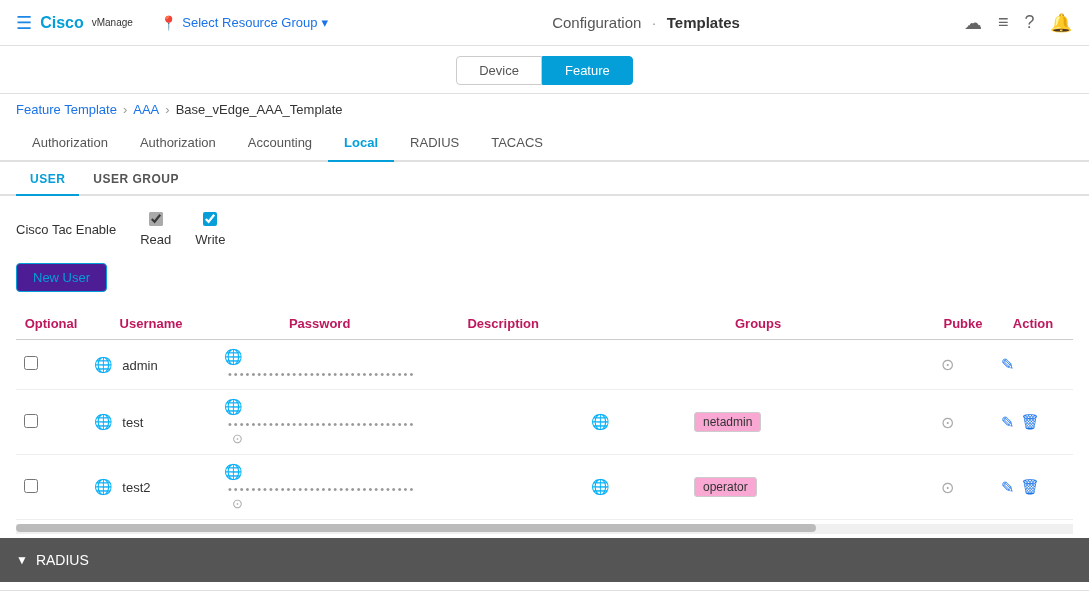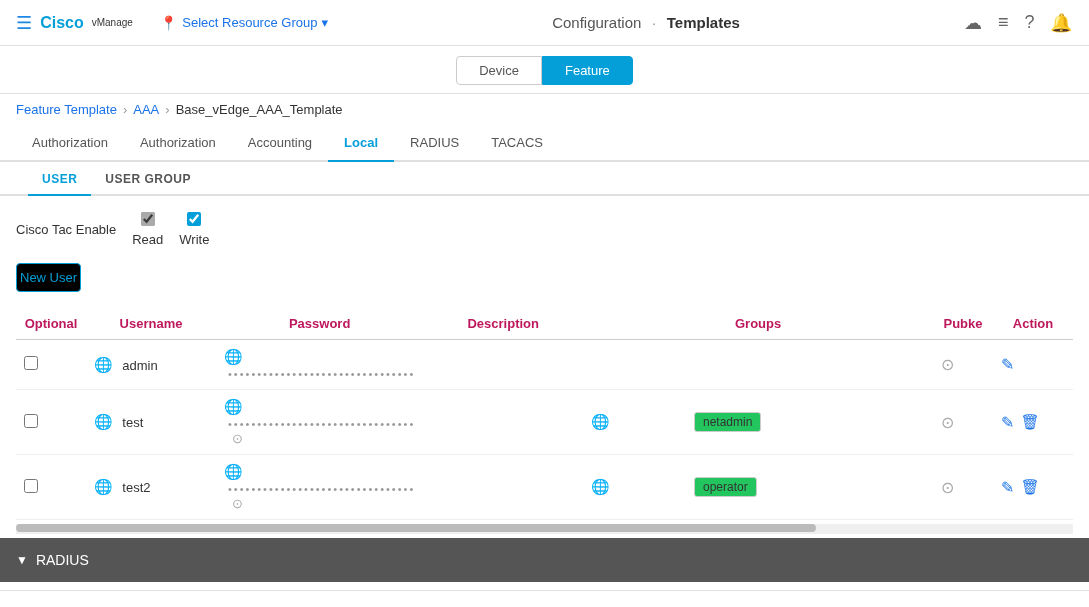--- a/index.html
+++ b/index.html
@@ -29,59 +29,59 @@
     .breadcrumb span.sep { color: #999; }
     .breadcrumb span.last { color: #333; }
 
     
     .tabs { display: flex; border-bottom: 2px solid #e0e0e0; padding: 0 16px; }
     .tab { padding: 10px 16px; font-size: 13px; color: #555; cursor: pointer; position: relative; }
     .tab.active { color: #049fd9; font-weight: 600; }
     .tab.active::after { content: ''; position: absolute; bottom: -2px; left: 0; right: 0; height: 2px; background: #049fd9; }
 
     
-    .subtabs { display: flex; border-bottom: 2px solid #e0e0e0; padding: 0 28px; margin-top: 2px; }
+    .subtabs { display: flex; border-bottom: 2px solid #e0e0e0; padding: 0 16px; margin-top: 2px; }
     .subtab { padding: 8px 14px; font-size: 12px; font-weight: 600; color: #555; cursor: pointer; position: relative; letter-spacing: 0.5px; }
     .subtab.active { color: #049fd9; }
     .subtab.active::after { content: ''; position: absolute; bottom: -2px; left: 0; right: 0; height: 2px; background: #049fd9; }
 
     
     .content { padding: 16px 16px 0; }
 
     
-    .tac-row { display: flex; align-items: center; gap: 16px; margin-bottom: 16px; font-size: 13px; }
+    .tac-row { display: flex; align-items: center; gap: 24px; margin-bottom: 16px; font-size: 13px; }
     .tac-label { color: #333; }
     .checkbox-group { display: flex; align-items: center; gap: 6px; flex-direction: column; }
     .checkbox-group label { color: #333; }
     input[type=checkbox] { width: 14px; height: 14px; accent-color: #049fd9; }
     input[type=checkbox].blue:checked { accent-color: #049fd9; }
 
     
-    .new-user-btn { border: 1px solid #049fd9; color: #049fd9; background: #000000; padding: 6px 3px; border-radius: 4px; font-size: 13px; cursor: pointer; margin-bottom: 16px; }
+    .new-user-btn { border: 1px solid #049fd9; color: #049fd9; background: #4c1d95; padding: 6px 16px; border-radius: 4px; font-size: 13px; cursor: pointer; margin-bottom: 16px; }
 
     
     .users-table { width: 100%; border-collapse: collapse; font-size: 13px; }
     .users-table th { text-align: center; padding: 8px 8px; font-weight: 600; color: #be185d; border-bottom: 1px solid #ccc; background: #fff; }
     .users-table td { padding: 8px 8px; border-bottom: 1px solid #eee; color: #333; vertical-align: middle; margin-left: 38px; }
     .globe-icon { color: #aaa; font-size: 15px; }
     .dot-password { letter-spacing: 2px; color: #999; font-size: 11px; }
     .action-icons { display: flex; align-items: center; gap: 6px; }
     .action-icon { cursor: pointer; font-size: 16px; }
     .check-circle { color: #aaa; }
     .edit-icon { color: #1a73e8; }
     .delete-icon { color: #1a73e8; }
     .col-optional { width: 70px; }
     .col-username { width: 130px; }
     .col-password { width: 200px; }
     .col-description { width: 160px; }
     .col-groups { width: 220px; }
     .col-pubke { width: 60px; }
     .col-action { width: 80px; }
 
-    .group-tag { display: inline-flex; align-items: center; gap: 4px; border: 1px solid #ccc; border-radius: 3px; padding: 2px 8px; font-size: 12px; color: #333; background: #22c55e; }
+    .group-tag { display: inline-flex; align-items: center; gap: 4px; border: 1px solid #ccc; border-radius: 3px; padding: 2px 8px; font-size: 12px; color: #333; background: #f9a8d4; }
 
     
     .scroll-area { height: 10px; background: #f0f0f0; margin: 4px 0; position: relative; }
     .scroll-thumb { height: 8px; width: 800px; background: #bbb; border-radius: 4px; margin: 1px 0; }
 
     
     .radius-section { background: #555; color: #fff; padding: 14px 16px; display: flex; align-items: center; gap: 8px; font-size: 14px; font-weight: 500; cursor: pointer; margin-top: 4px; }
     .chevron-down { font-size: 12px; }
 
     

